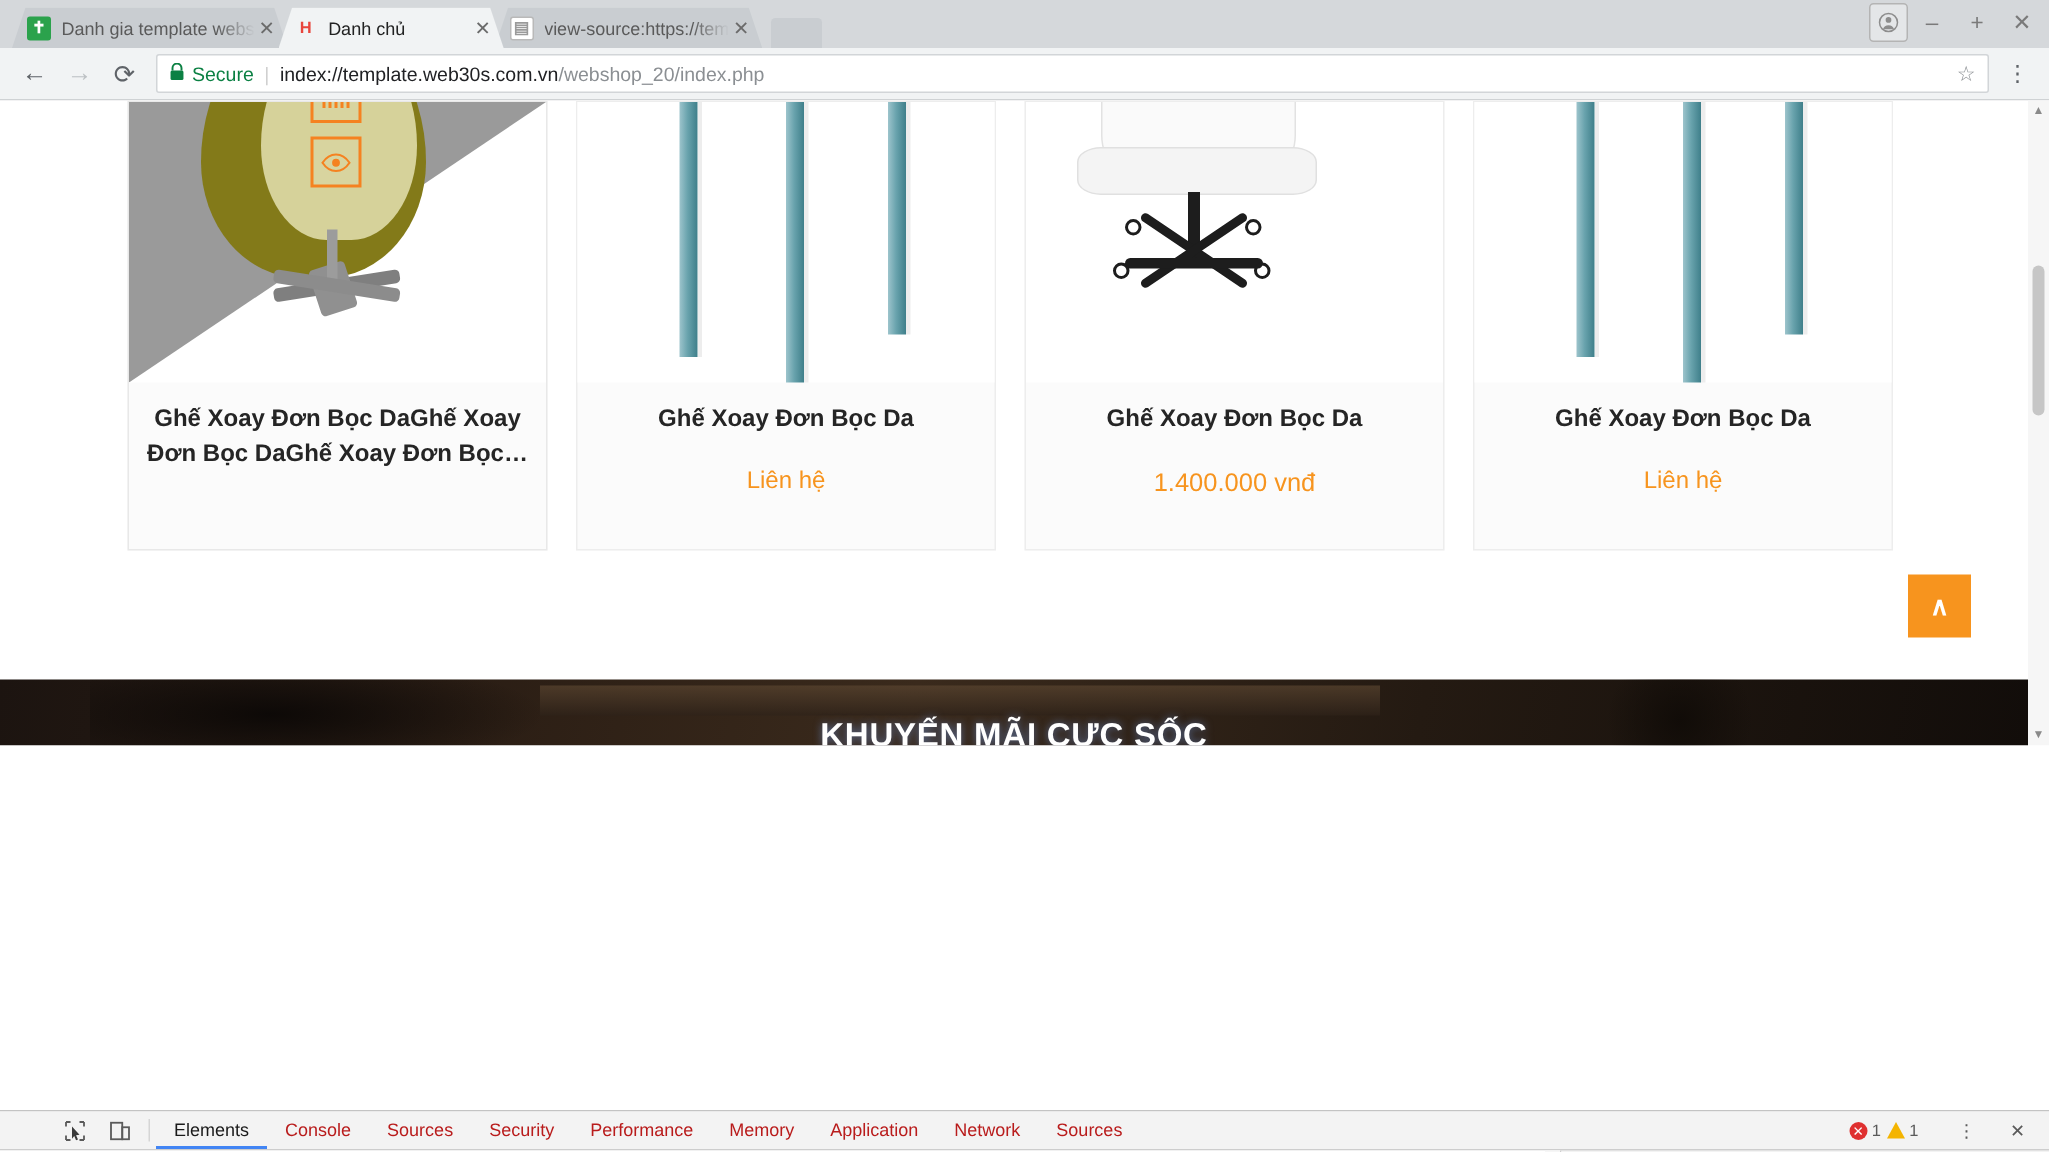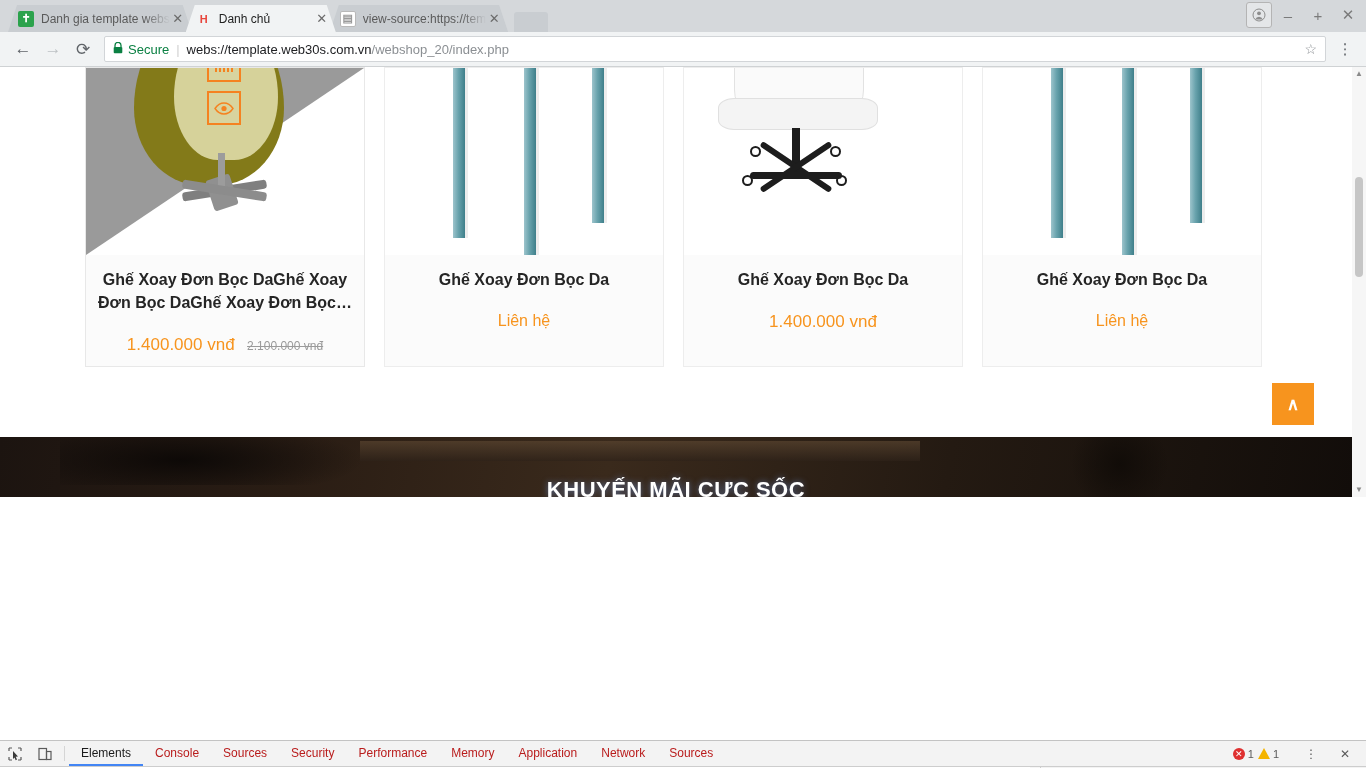--- a/index.html
+++ b/index.html
@@ -152,21 +152,21 @@
     display: block; color: #252525; font-size: 16px; font-weight: 600; line-height: 1.42;
     text-decoration: none; max-height: 46px; overflow: hidden;
   }
   .pro-price { margin-top: 20px; }
   .price-new { color: #f7941e; font-size: 17px; }
   .price-old { color: #9a9a9a; font-size: 12px; text-decoration: line-through; margin-left: 8px; }
   .price-contact { color: #f7941e; font-size: 16px; }
 
   
   .promo-banner {
-    position: absolute; left: 0; right: 14px; bottom: 0; height: 60px;
+    position: absolute; left: 0; right: 14px; bottom: 0; height: 44px;
     background: linear-gradient(100deg,#1c1410 0%, #2a1d14 22%, #3a2a1c 45%, #241a12 70%, #120d0a 100%);
     overflow: hidden;
   }
   .promo-banner .tex1 { position:absolute; left:60px; top:-14px; width:300px; height:62px;
                         background: radial-gradient(ellipse at 40% 60%, #0d0907 0%, transparent 72%); }
   .promo-banner .tex2 { position:absolute; left:360px; top:4px; width:560px; height:20px;
                         background: linear-gradient(180deg,#5a4530,#2e2219); opacity:.7; }
   .promo-banner .tex3 { position:absolute; left:1060px; top:-8px; width:120px; height:70px;
                         background: radial-gradient(circle at 50% 50%, #110c08 0%, transparent 70%); }
   .promo-title {
@@ -178,21 +178,21 @@
     position: absolute; right: 52px; bottom: 72px; width: 42px; height: 42px;
     background: #f7941e; color: #fff; display: flex; align-items: center; justify-content: center;
     font-size: 17px; font-weight: bold;
   }
 
   
   #devtools { height: 243px; background: #fff; border-top: 1px solid #c3c3c3;
               display: flex; flex-direction: column; font-size: 12px; }
   .dt-tabbar {
     height: 26px; background: #f3f3f3; border-bottom: 1px solid #cdcdcd;
-    display: flex; align-items: stretch; position: relative;
+    display: flex; align-items: stretch; position: relative; padding-left: 35px;
   }
   .dt-iconbtn { width: 30px; display: flex; align-items: center; justify-content: center; color: #5a5a5a; }
   .dt-vsep { width: 1px; background: #d5d5d5; margin: 5px 4px; }
   .dt-tab {
     padding: 0 12px; display: flex; align-items: center; color: #b91c1c;
     font-size: 12px; border-bottom: 2px solid transparent;
   }
   .dt-tab.active { color: #1a1a1a; border-bottom-color: #4285f4; }
   .dt-right { margin-left: auto; display: flex; align-items: center; padding-right: 6px; gap: 4px; }
   .err-badge, .warn-badge { display: flex; align-items: center; gap: 3px; color: #5a5a5a; font-size: 11px; }
@@ -259,21 +259,21 @@
     <span class="navbtn">⟳</span>
     <div class="omnibox">
       <span class="lock">
         <svg width="10" height="12" viewBox="0 0 10 12">
             <path d="M2 5V3.4a3 3 0 016 0V5" fill="none" stroke="#0b8043" stroke-width="1.3"></path>
             <rect x="0.7" y="5" width="8.6" height="6.3" rx="1" fill="#0b8043"></rect>
           </svg>
       </span>
       <span class="secure">Secure</span>
       <span class="sep">|</span>
-      <span class="url-strong">webs://template.web30s.com.vn</span>
+      <span class="url-strong">index://template.web30s.com.vn</span>
         <span class="url-dim">/webshop_20/index.php</span>
       <span class="star">☆</span>
     </div>
     <span class="menu-dots">⋮</span>
   </div>
 
   <div class="viewport">
 
     <div class="product-row">
 
@@ -299,24 +299,20 @@
             <div class="hv-ico">
               <svg width="20" height="13" viewBox="0 0 20 13">
                   <path d="M1 6.5C4 2 7 1 10 1s6 1 9 5.5C16 11 13 12 10 12S4 11 1 6.5z" fill="none" stroke="#f58220" stroke-width="1.4"></path>
                   <circle cx="10" cy="6.5" r="2.6" fill="#f58220"></circle>
                 </svg>
             </div>
           </div>
         </div>
         <div class="pro-details">
           <a class="pro-title-link">Ghế Xoay Đơn Bọc DaGhế Xoay Đơn Bọc DaGhế Xoay Đơn Bọc… DaGhế Xoay Đơn Bọc Da</a>
-          <div class="pro-price">
-            <span class="price-new">1.400.000 vnđ</span>
-            <span class="price-old">2.100.000 vnđ</span>
-          </div>
         </div>
       </div>
 
       <div class="product">
         <div class="pro-image img-legs">
           <div class="leg sh" style="left:68px; top:-60px; height:230px;"></div>
           <div class="leg sh" style="left:139px; top:-60px; height:250px;"></div>
           <div class="leg sh" style="left:207px; top:-60px; height:215px;"></div>
         </div>
         <div class="pro-details">

